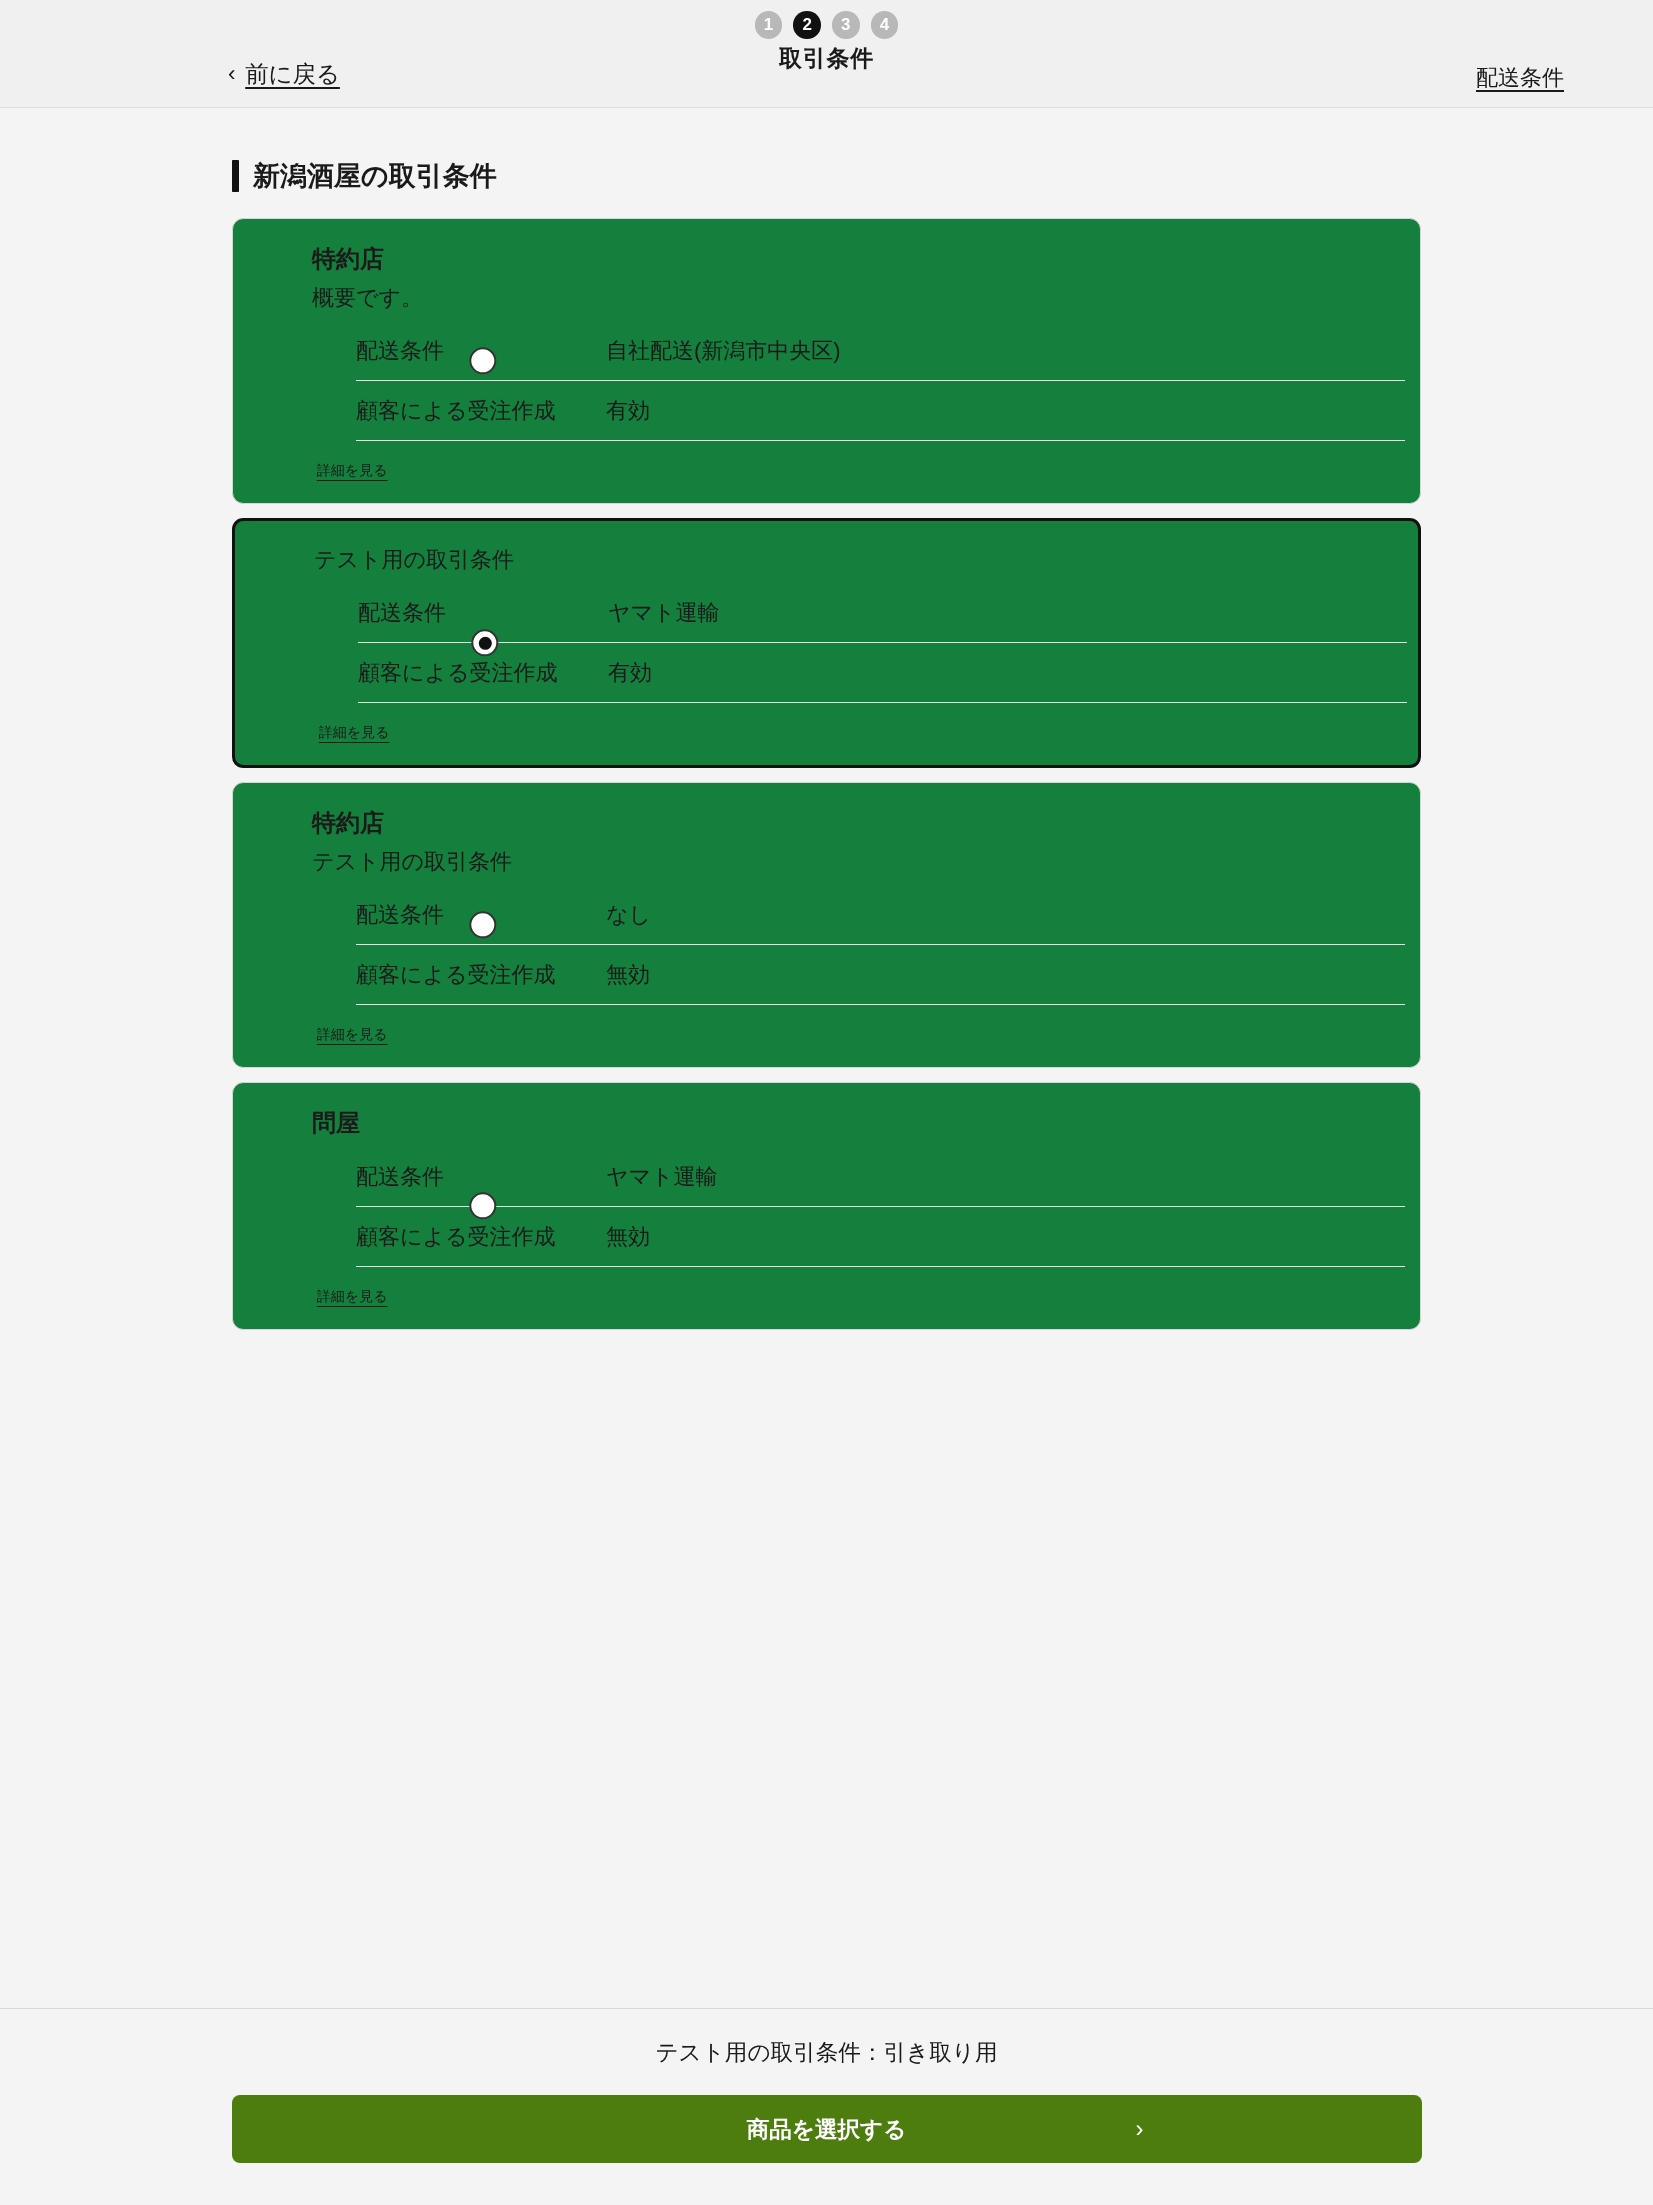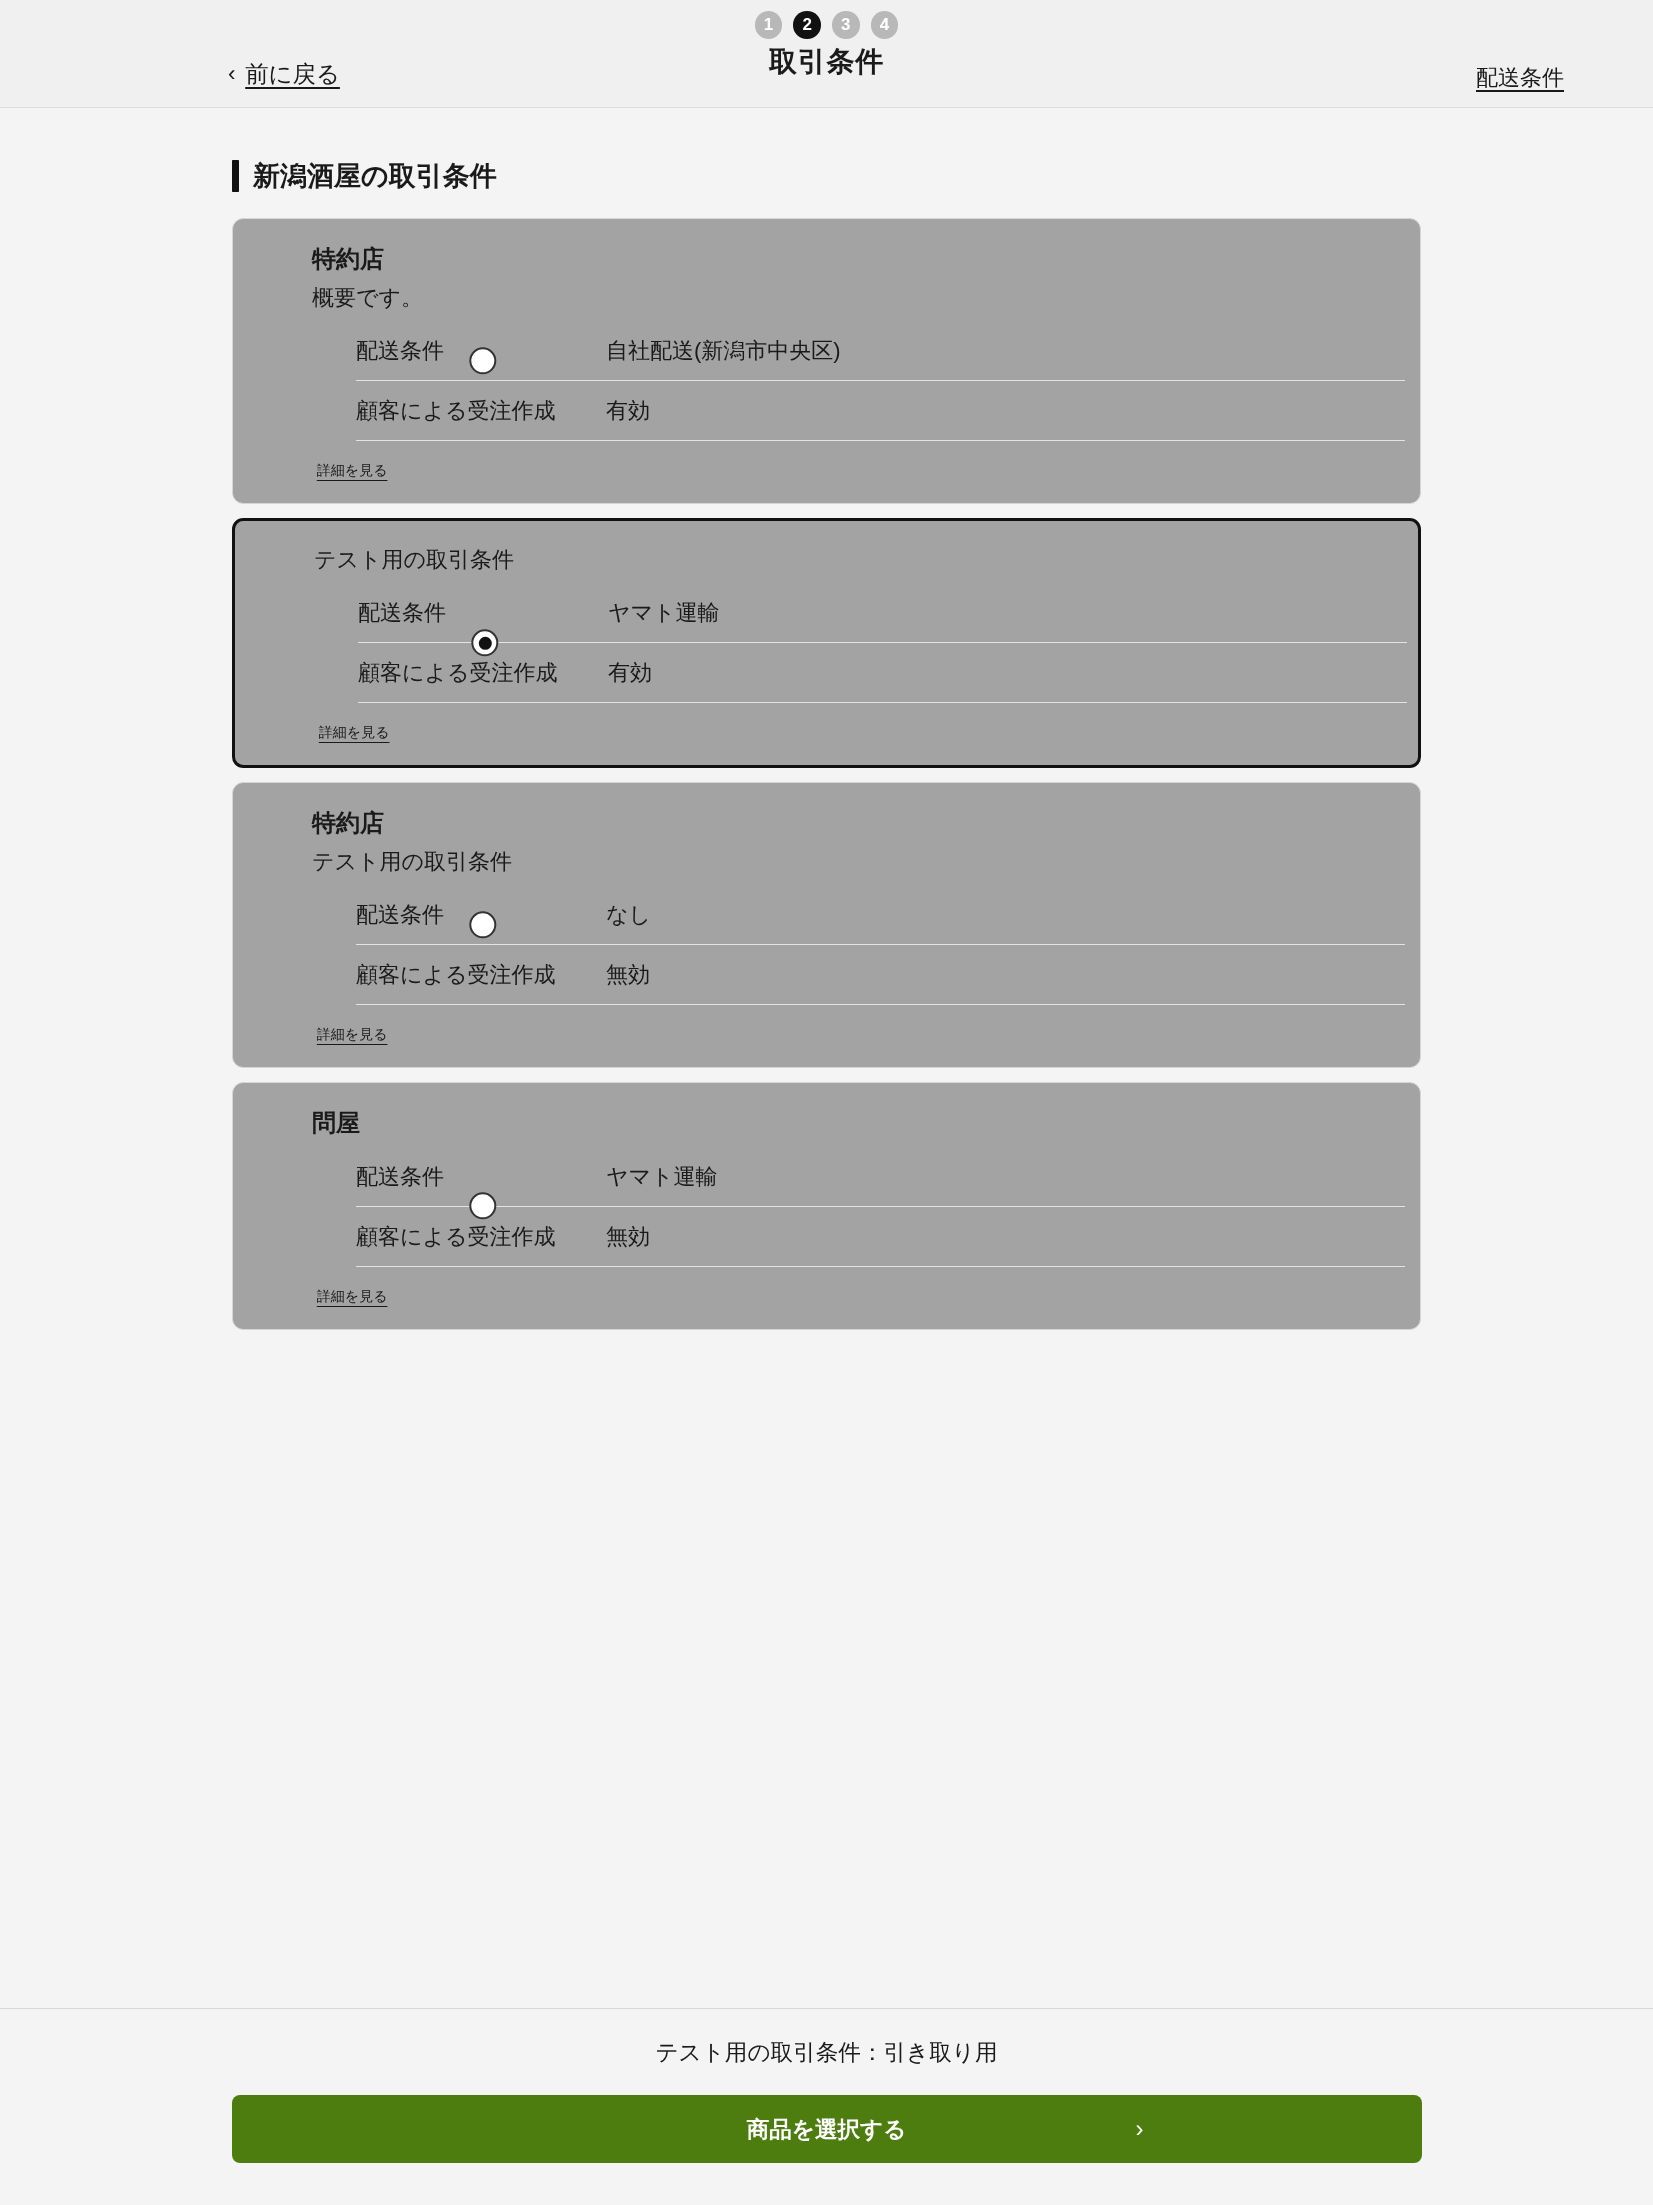--- a/index.html
+++ b/index.html
@@ -68,21 +68,21 @@
     font-size: 17px;
     display: flex;
     align-items: center;
     justify-content: center;
     font-weight: bold;
   }
   .step.active {
     background: #111111;
   }
   .header-title {
-    font-size: 28px;
+    font-size: 23px;
     font-weight: bold;
     letter-spacing: 0.8px;
   }
   .abort-link {
     position: absolute;
     right: 89px;
     top: 63px;
     font-size: 22px;
     text-decoration: underline;
     text-underline-offset: 4.8px;
@@ -106,21 +106,21 @@
     background: #111111;
     border-radius: 0.8px;
   }
   .section-title {
     font-size: 27px;
     font-weight: bold;
   }
 
   .card {
     position: relative;
-    background: #a3a3a3;
+    background: #15803d;
     border: 1.6px solid #d6d6d6;
     border-radius: 11.3px;
     margin-bottom: 14.5px;
     padding: 24px 48px 22.6px 48px;
   }
   .card.selected {
     border: 3.2px solid #111111;
   }
   .radio {
     position: absolute;

